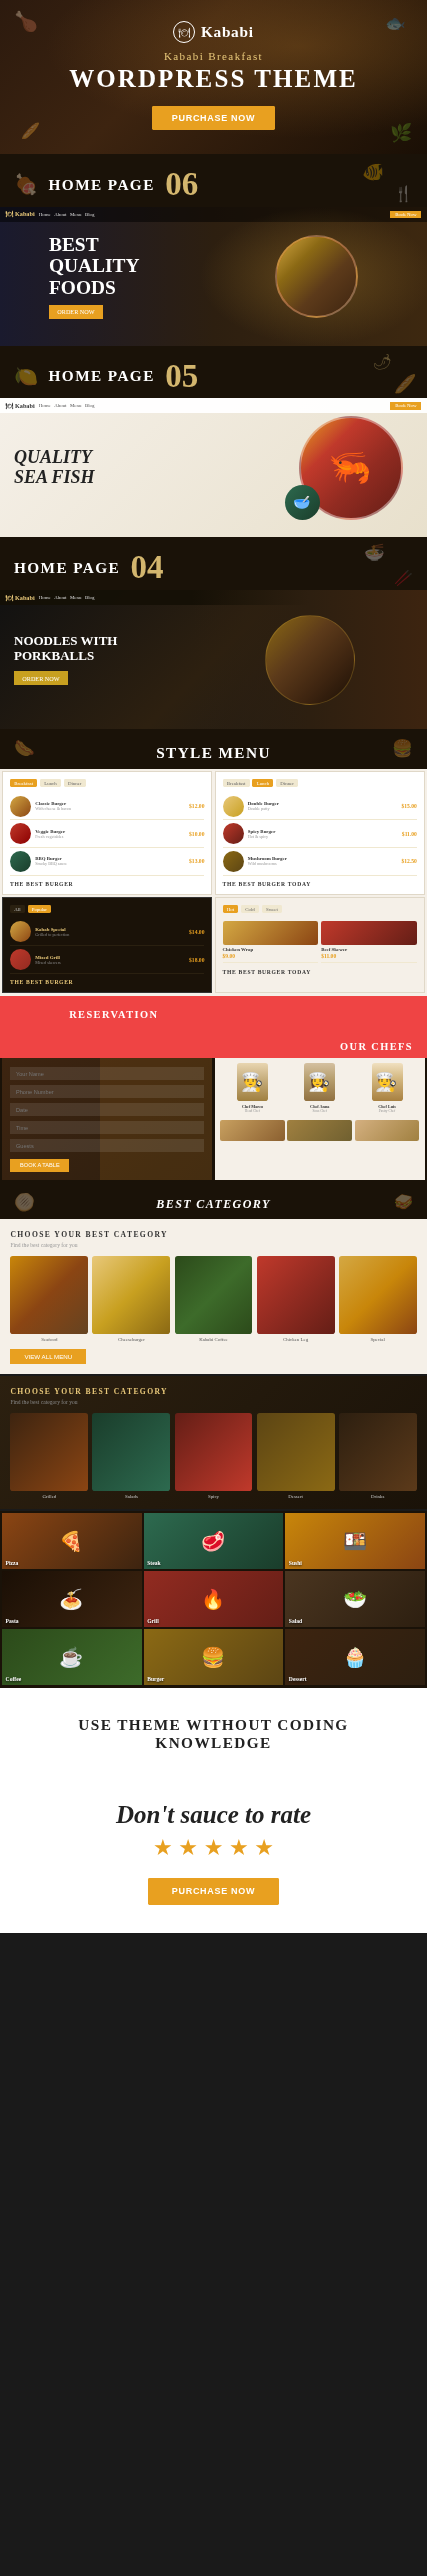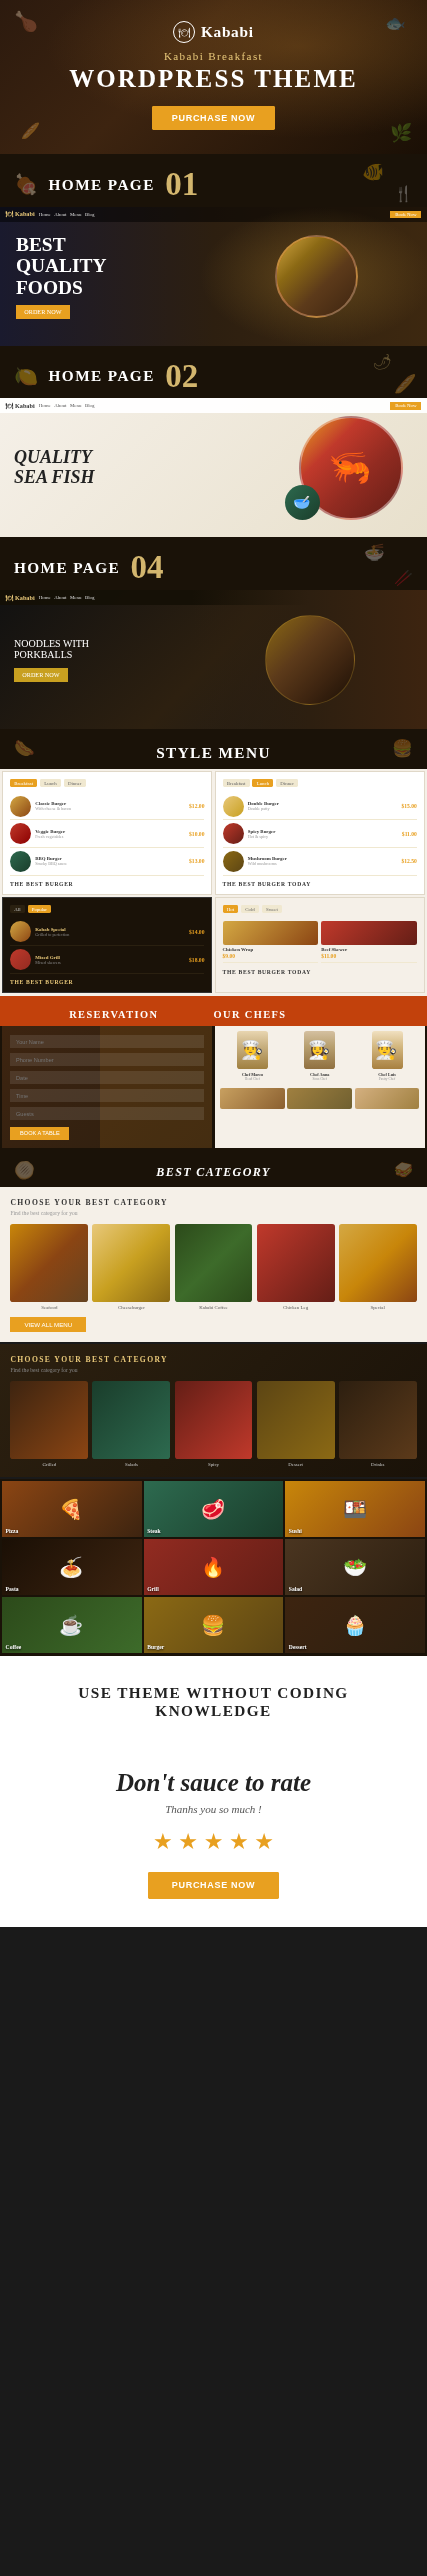--- a/index.html
+++ b/index.html
@@ -61,21 +61,21 @@
     }
 
     
     .home01 {
       background: linear-gradient(to right, #1a1a2e 0%, #2d1f10 50%, #3d2810 100%);
       height: 139px;
       position: relative; overflow: hidden;
       display: flex; align-items: center;
     }
     .home01-content {
-      padding: 21px 16px; z-index:1; flex:1;
+      padding: 21px 16px; z-index:1; flex:1;margin-left:33px;
     }
     .home01-title {
       color: #fff; font-size: 19.4px; font-weight: 900; line-height: 1.1;
       text-transform: uppercase;
     }
     .home01-btn {
       background: #e8a020; color: #fff; font-size: 6.2px;
       padding: 3.5px 8.3px; margin-top: 7px; display: inline-block;
     }
     .home01-image-area {
@@ -123,21 +123,21 @@
       background: linear-gradient(135deg, #2d6a4f, #1a3d2b);
       font-size: 14px; display: flex; align-items: center; justify-content: center;
     }
     .home03 {
       background: linear-gradient(135deg, #111 0%, #2d2010 50%, #1a1a1a 100%);
       height: 139px; position: relative; overflow: hidden;
       display: flex; align-items: center;
     }
     .home03-content { padding: 24px 14px; z-index:1; flex:1; }
     .home03-title {
-      color: #fff; font-size: 10px; font-weight: 400; line-height: 1.15;
+      color: #fff; font-size: 13px; font-weight: 700; line-height: 1.15;
       text-transform: uppercase;
     }
     .home03-btn {
       background: #c8a020; color: #fff; font-size: 6.2px;
       padding: 3.5px 8.3px; margin-top: 7px; display: inline-block;
     }
     .noodle-plate {
       position: absolute; right: 0; top: 0; bottom: 0; width: 55%;
       background: linear-gradient(to left, #3d2410, #2d1f10, transparent);
       display: flex; align-items: center; justify-content: center;
@@ -367,21 +367,21 @@
   </div>
   <div class="hero-subtitle">Kababi Breakfast</div>
   <div class="hero-title">WORDPRESS THEME</div>
   <button class="hero-btn">PURCHASE NOW</button>
 </section>
 
 <div class="section-bg-food">
   <div style="background:#1a1208;padding:14px 14px 5.6px;display:flex;align-items:center;gap:10.4px;position:relative;">
     <span class="deco-food" style="position:relative;font-size:19.4px;color:rgba(232,200,122,0.4);">🍖</span>
     <span class="section-label">HOME PAGE</span>
-    <span class="section-number">01</span>
+    <span class="section-number">06</span>
     <span class="deco-food" style="position:absolute;right:42px;top:7px;font-size:18px;">🐠</span>
     <span class="deco-food" style="position:absolute;right:14px;bottom:3.5px;font-size:15.3px;">🍴</span>
   </div>
   <div class="home01">
     <div class="mini-nav" style="position:absolute;top:0;left:0;right:0;">
       <span class="mini-nav-logo">🍽 Kababi</span>
       <div class="mini-nav-links">
         <span class="mini-nav-link">Home</span>
         <span class="mini-nav-link">About</span>
         <span class="mini-nav-link">Menu</span>
@@ -402,21 +402,21 @@
         <div class="food-img-bg"></div>
       </div>
     </div>
   </div>
 </div>
 
 <div class="section-bg-food">
   <div style="background:#1a1208;padding:14px 14px 5.6px;display:flex;align-items:center;gap:10.4px;position:relative;">
     <span class="deco-food" style="position:relative;font-size:19.4px;color:rgba(232,200,122,0.4);">🍋</span>
     <span class="section-label">HOME PAGE</span>
-    <span class="section-number">02</span>
+    <span class="section-number">05</span>
     <span class="deco-food" style="position:absolute;right:35px;top:7px;font-size:15.3px;">🌶</span>
     <span class="deco-food" style="position:absolute;right:10.4px;bottom:3.5px;font-size:18px;">🥖</span>
   </div>
   <div class="home02">
     <div class="mini-nav mini-nav-light" style="position:absolute;top:0;left:0;right:0;">
       <span class="mini-nav-logo" style="color:#333;">🍽 Kababi</span>
       <div class="mini-nav-links">
         <span class="mini-nav-link" style="color:#555;">Home</span>
         <span class="mini-nav-link" style="color:#555;">About</span>
         <span class="mini-nav-link" style="color:#555;">Menu</span>
@@ -581,25 +581,25 @@
       <div class="menu-item-row" style="flex-direction:column;align-items:flex-start;gap:1.4px;">
         <div style="width:100%;height:24px;border-radius:2.1px;background:linear-gradient(135deg,#c0392b,#641e16);"></div>
         <span class="menu-item-name">Beef Skewer</span>
         <span class="menu-item-price">$11.00</span>
       </div>
     </div>
     <div style="margin-top:5.6px;font-size:5.6px;font-weight:bold;color:#333;text-transform:uppercase;letter-spacing:0.7px;">THE BEST BURGER TODAY</div>
   </div>
 </div>
 
-<div style="background:#c2410c;padding:12.5px 14px 5.6px;display:grid;grid-template-columns:1fr 1fr;gap:0;">
+<div style="background:#ef4444;padding:12.5px 14px 5.6px;display:grid;grid-template-columns:1fr 1fr;gap:0;">
   <div style="text-align:center;">
     <span class="section-label" style="font-size:10.4px;">RESERVATION</span>
   </div>
-  <div style="text-align:left;">
+  <div style="text-align:right;margin-top:32px;">
     <span class="section-label" style="font-size:10.4px;">OUR CHEFS</span>
   </div>
 </div>
 
 <div class="two-col-grid">
 
   <div class="reservation-card">
     <div class="res-form">
       <input class="res-field" type="text" placeholder="Your Name" style="">
       <input class="res-field" type="text" placeholder="Phone Number" style="">
@@ -743,21 +743,20 @@
 </div>
 
 <div class="use-theme-section">
   <div class="use-theme-title">
     USE THEME WITHOUT CODING<br>KNOWLEDGE
   </div>
 </div>
 
 <div class="rating-section">
   <div class="rating-main-text">Don't sauce to rate</div>
-  <div class="rating-sub">Thanhs you so much !</div>
   <div class="stars-row">
     <span class="star">★</span>
     <span class="star">★</span>
     <span class="star">★</span>
     <span class="star">★</span>
     <span class="star">★</span>
   </div>
   <button class="purchase-btn">PURCHASE NOW</button>
 </div>
 

